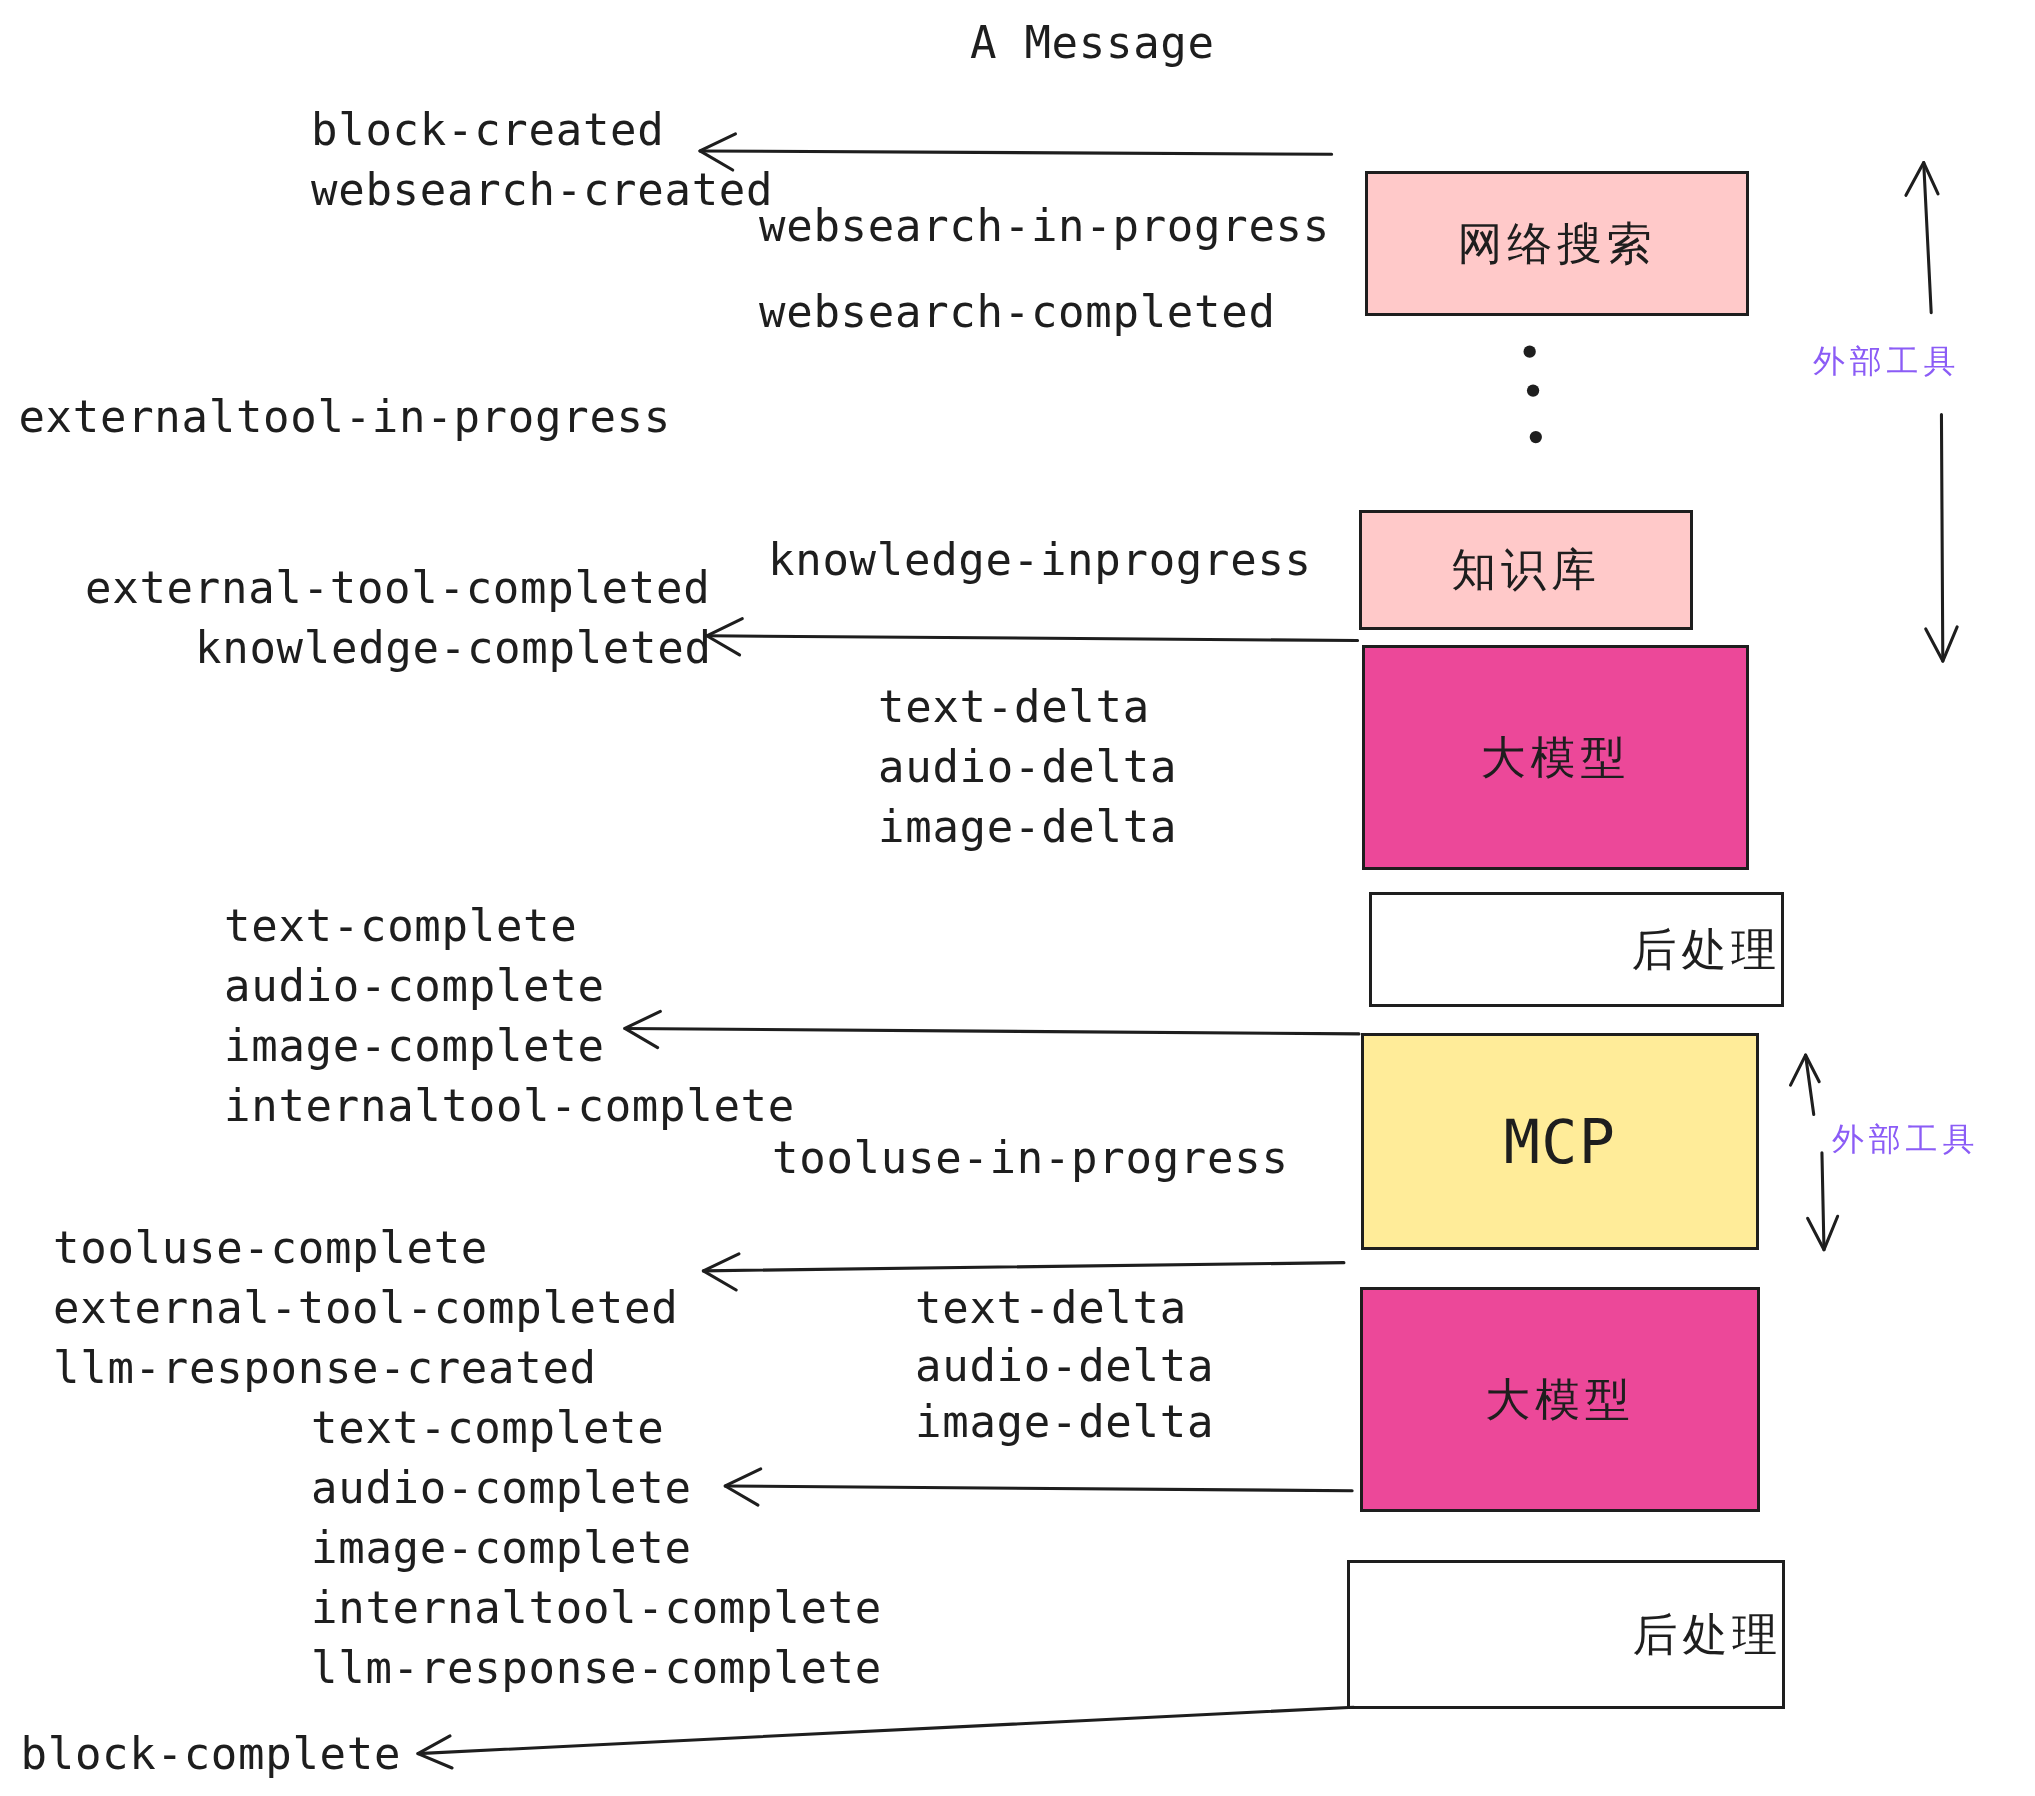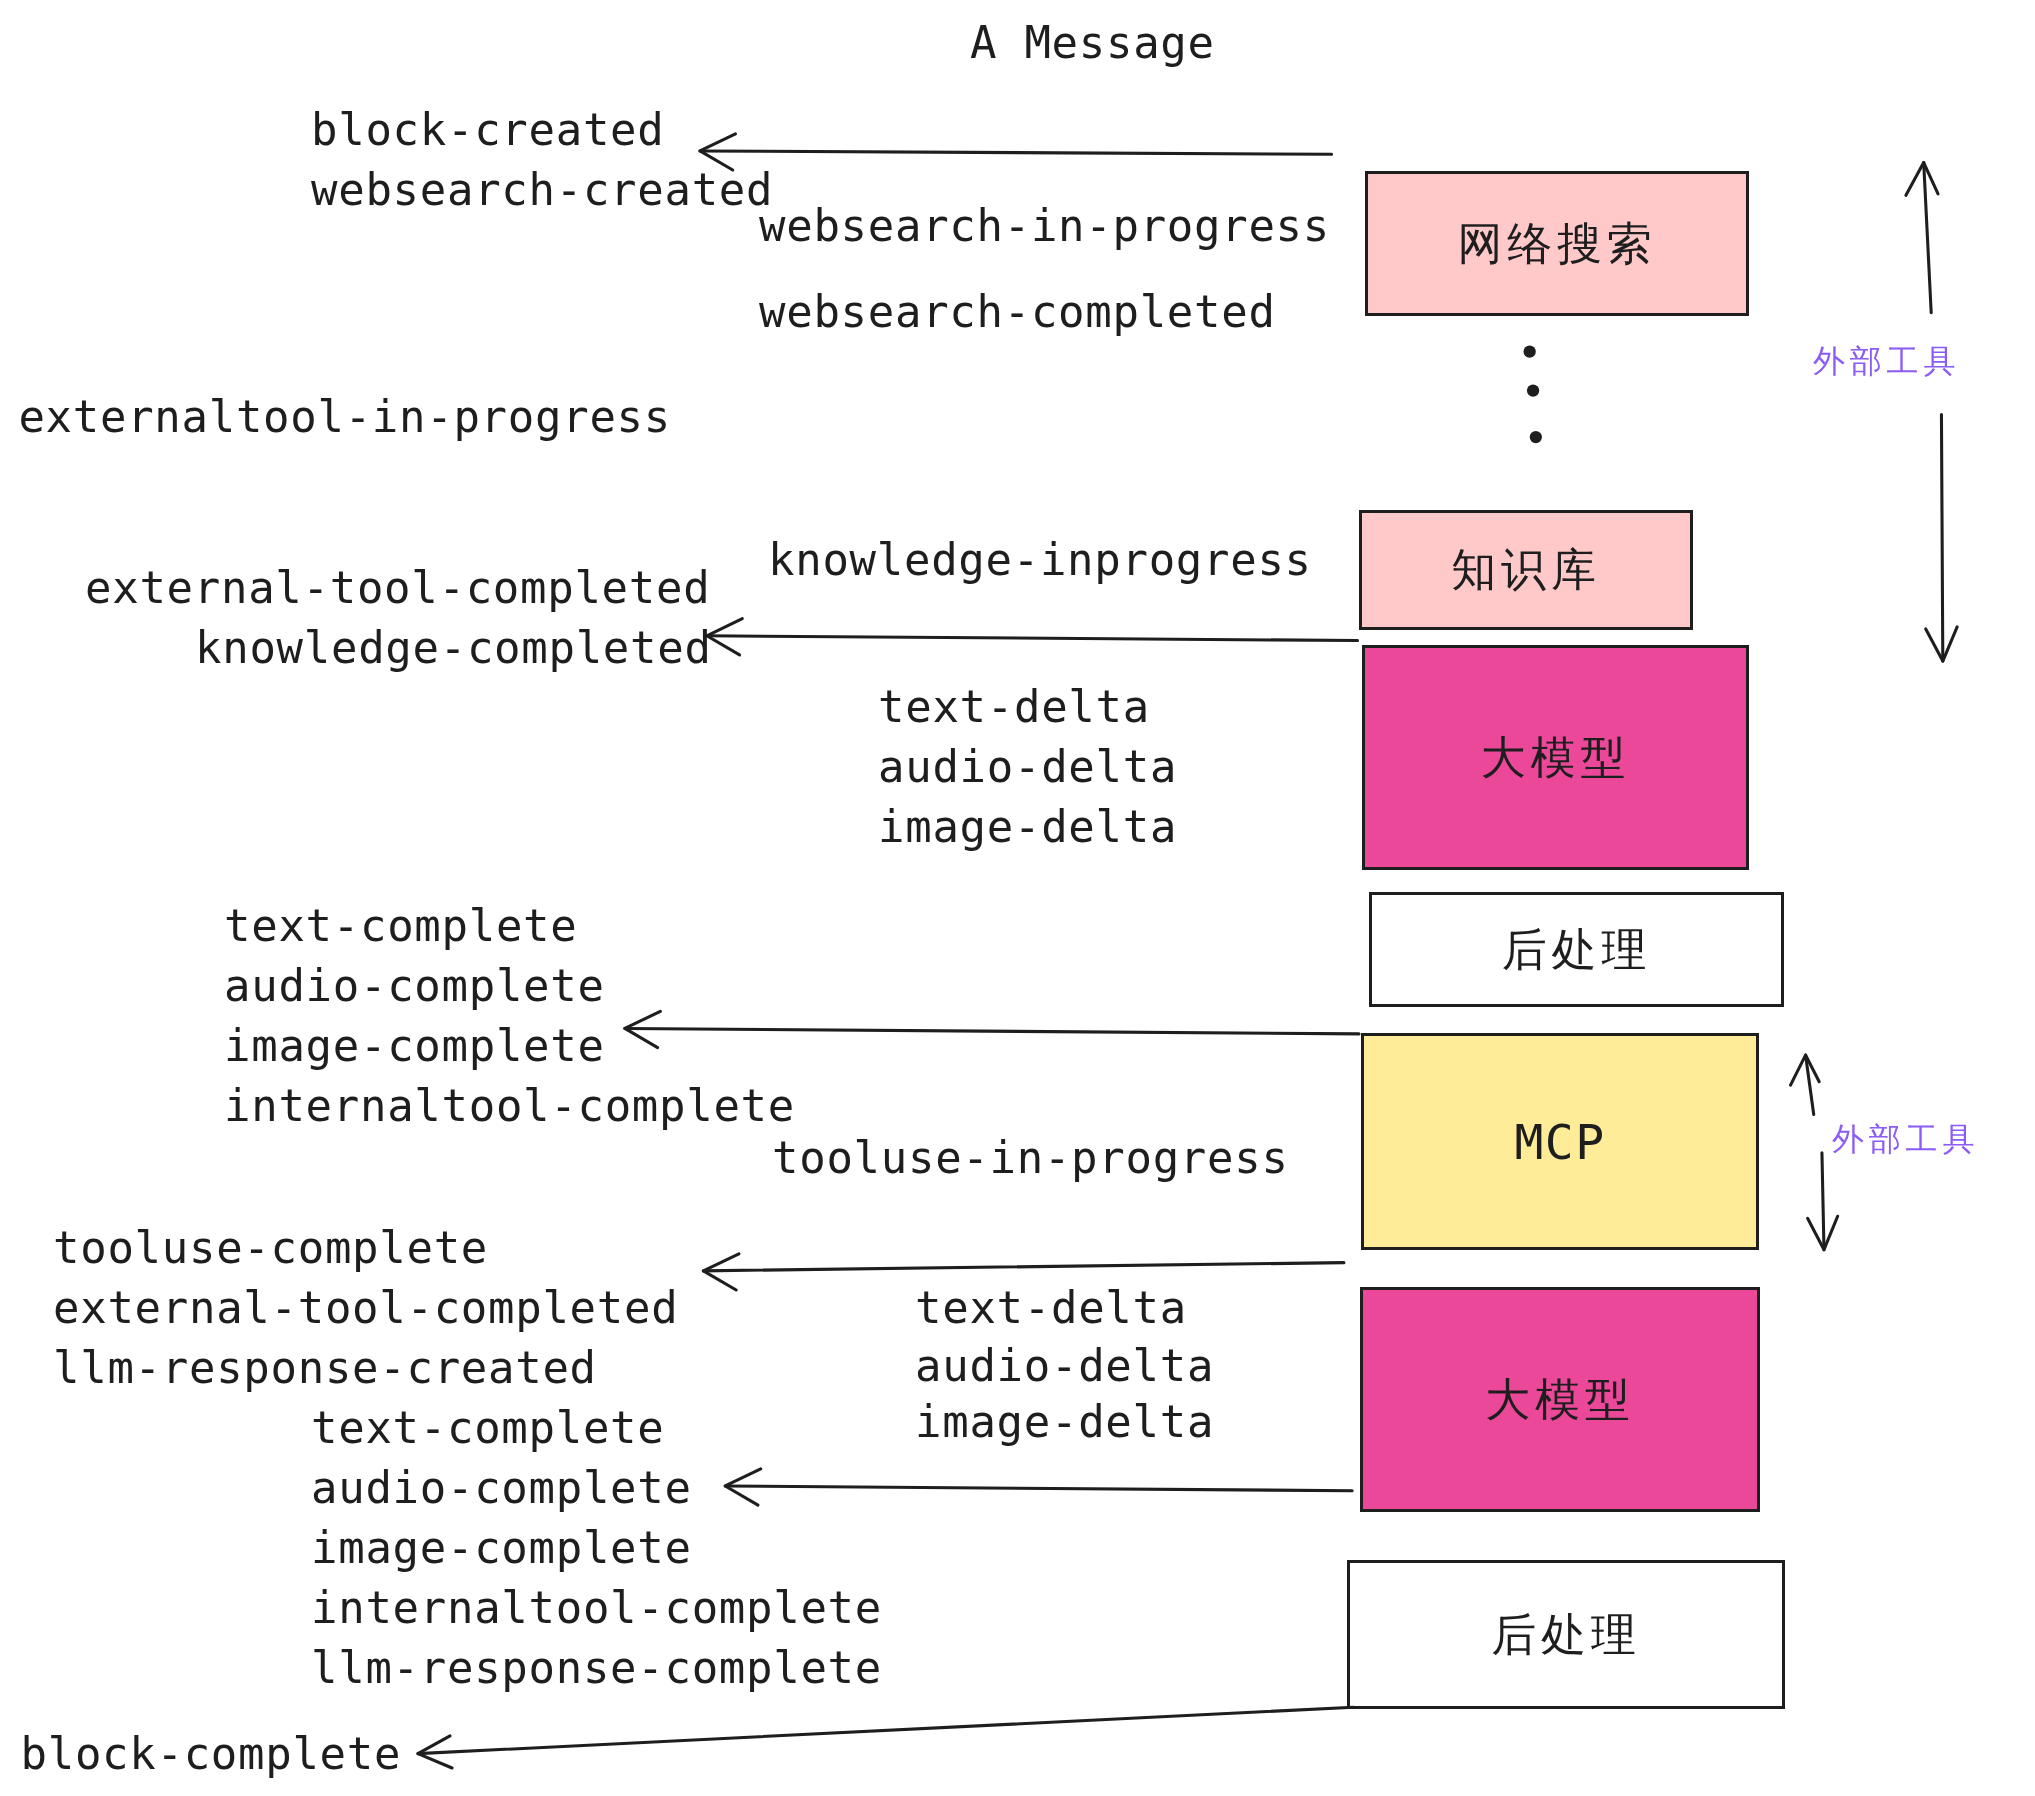--- a/index.html
+++ b/index.html
@@ -39,29 +39,29 @@
   }
   .box .cjk {
     font-family: "DejaVu Sans", "Liberation Sans", sans-serif;
     font-size: 45px;
     letter-spacing: 4.8px;
     color: #1e1e1e;
     white-space: nowrap;
   }
   .box .mono {
     font-family: "DejaVu Sans Mono", "Liberation Mono", monospace;
-    font-size: 48px;
+    font-size: 60px;
     letter-spacing: 1.4px;
     color: #1e1e1e;
     white-space: nowrap;
   }
   .fill-pink   { background: #ffc9c9; }
   .fill-green  { background: #ec4899; }
   .fill-yellow { background: #ffec99; }
-  .fill-white  { background: #ffffff; }
+  .fill-white  { background: #ffffff; justify-content: flex-end; }
   .ann {
     position: absolute;
     font-family: "DejaVu Sans", "Liberation Sans", sans-serif;
     font-size: 32px;
     line-height: 48px;
     letter-spacing: 4.8px;
     white-space: nowrap;
     color: #8b5cf6;
   }
   svg.overlay {

